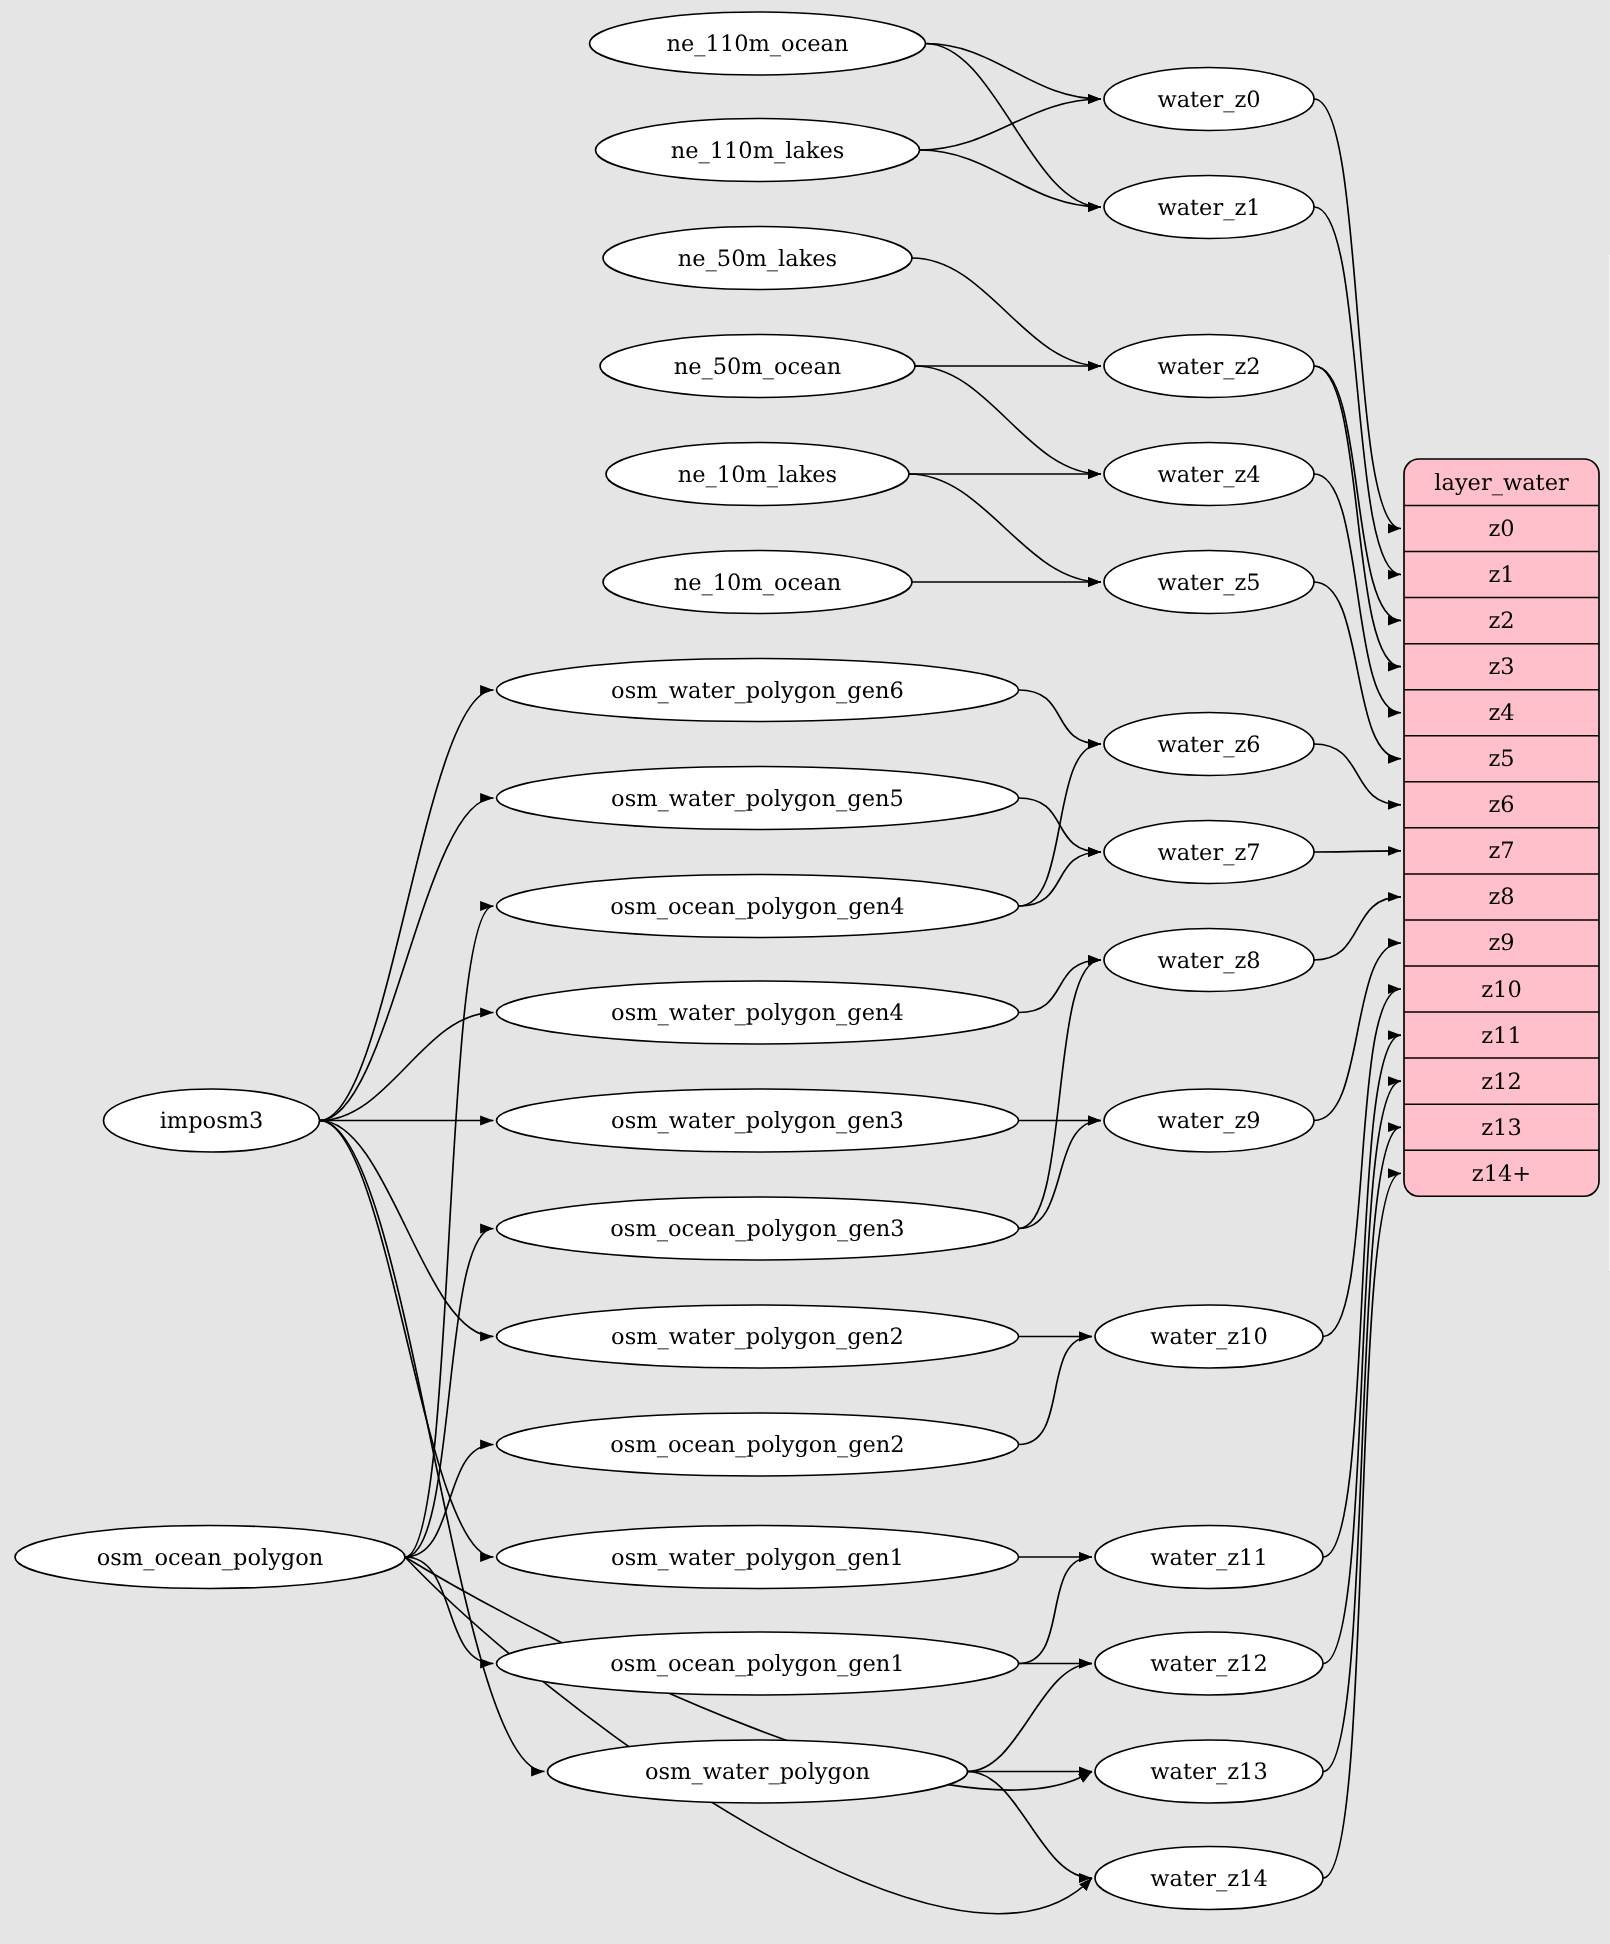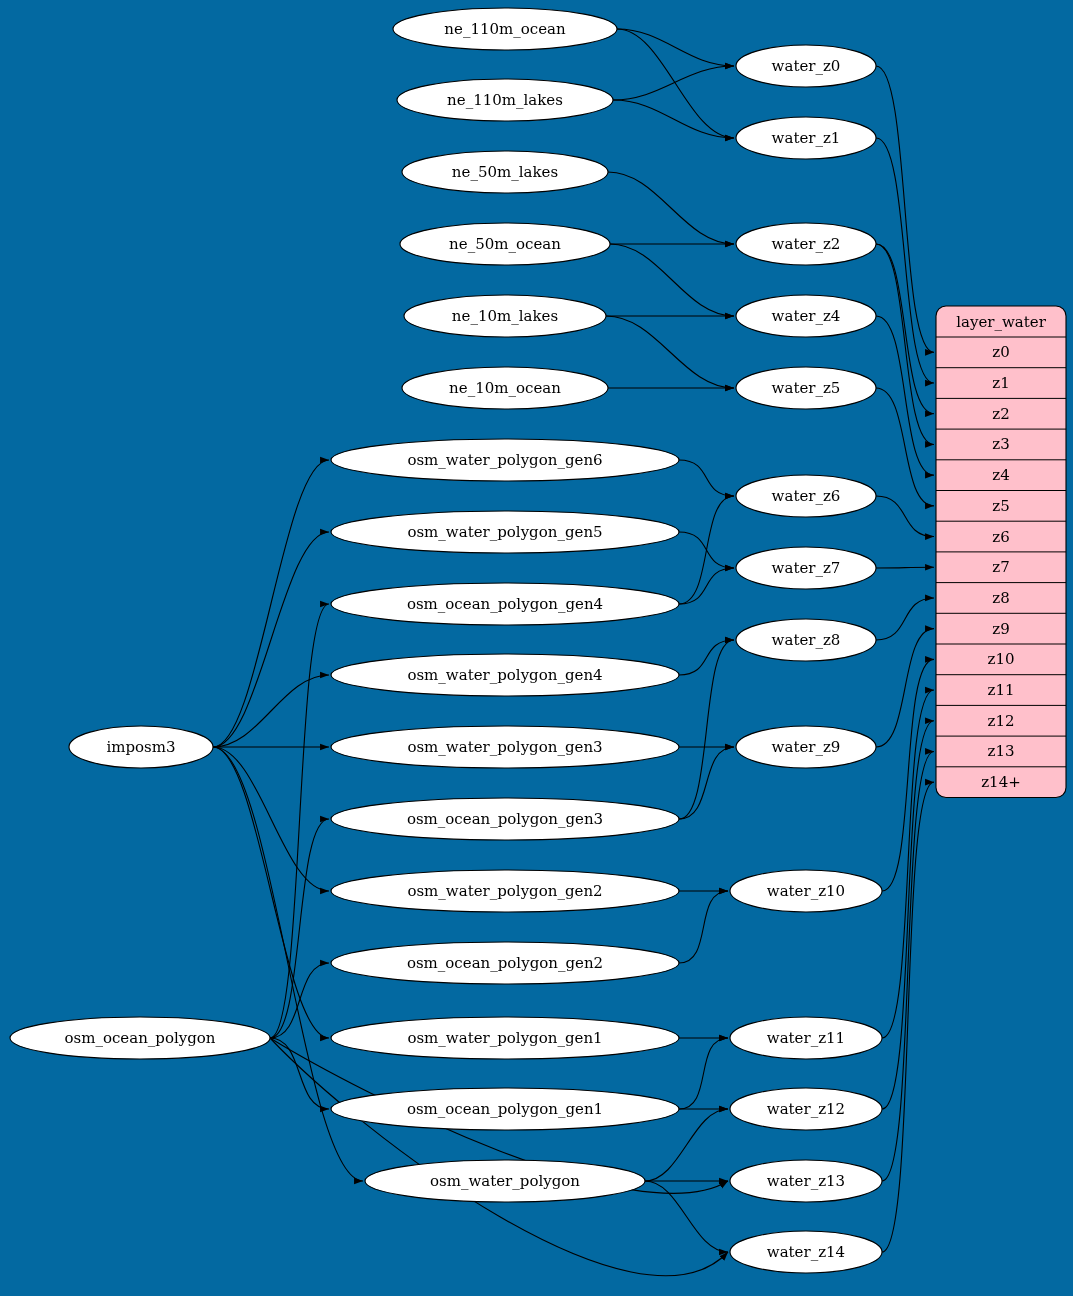--- a/index.html
+++ b/index.html
@@ -4,21 +4,21 @@
 <style>
   html, body {
     margin: 0;
     padding: 0;
     background: #ffffff;
   }
   #canvas {
     position: relative;
     width: 1073px;
     height: 1296px;
-    background: #0369a1;
+    background: #e5e5e5;
     font-family: "DejaVu Serif", "Liberation Serif", serif;
   }
   #diagram-svg {
     position: absolute;
     inset: 0;
   }
   .edge-path {
     fill: none;
     stroke: #000000;
     stroke-width: 1.1;

